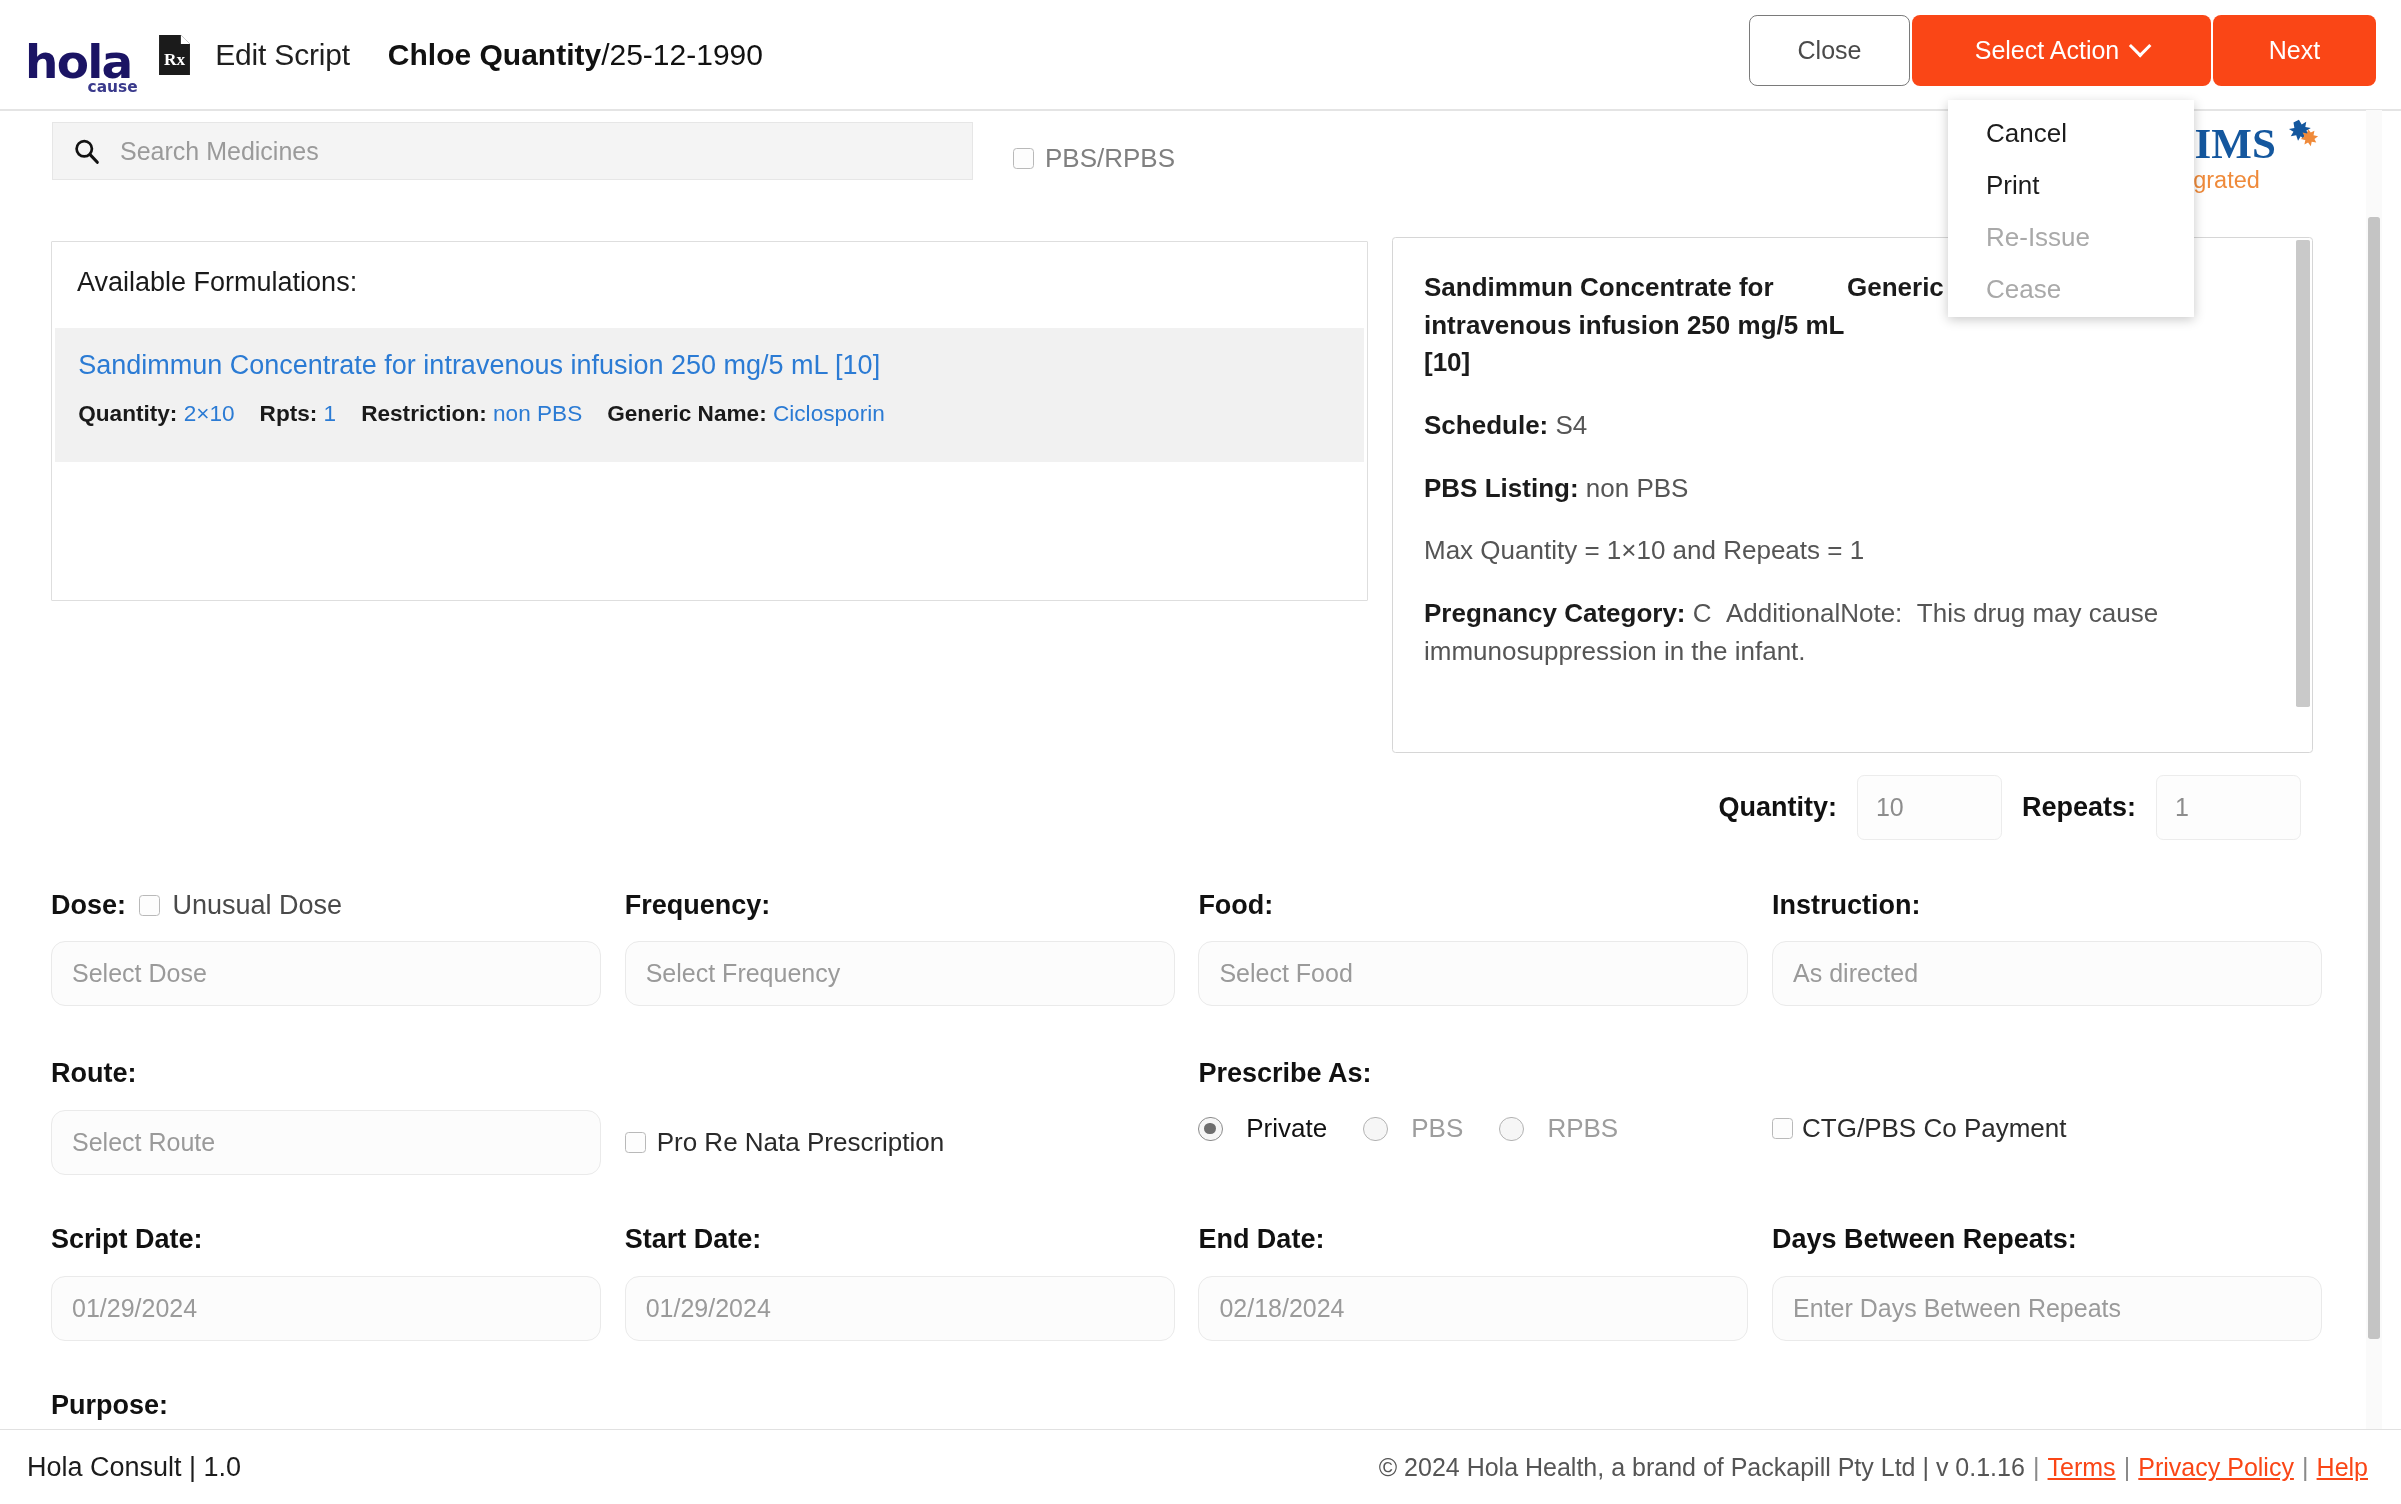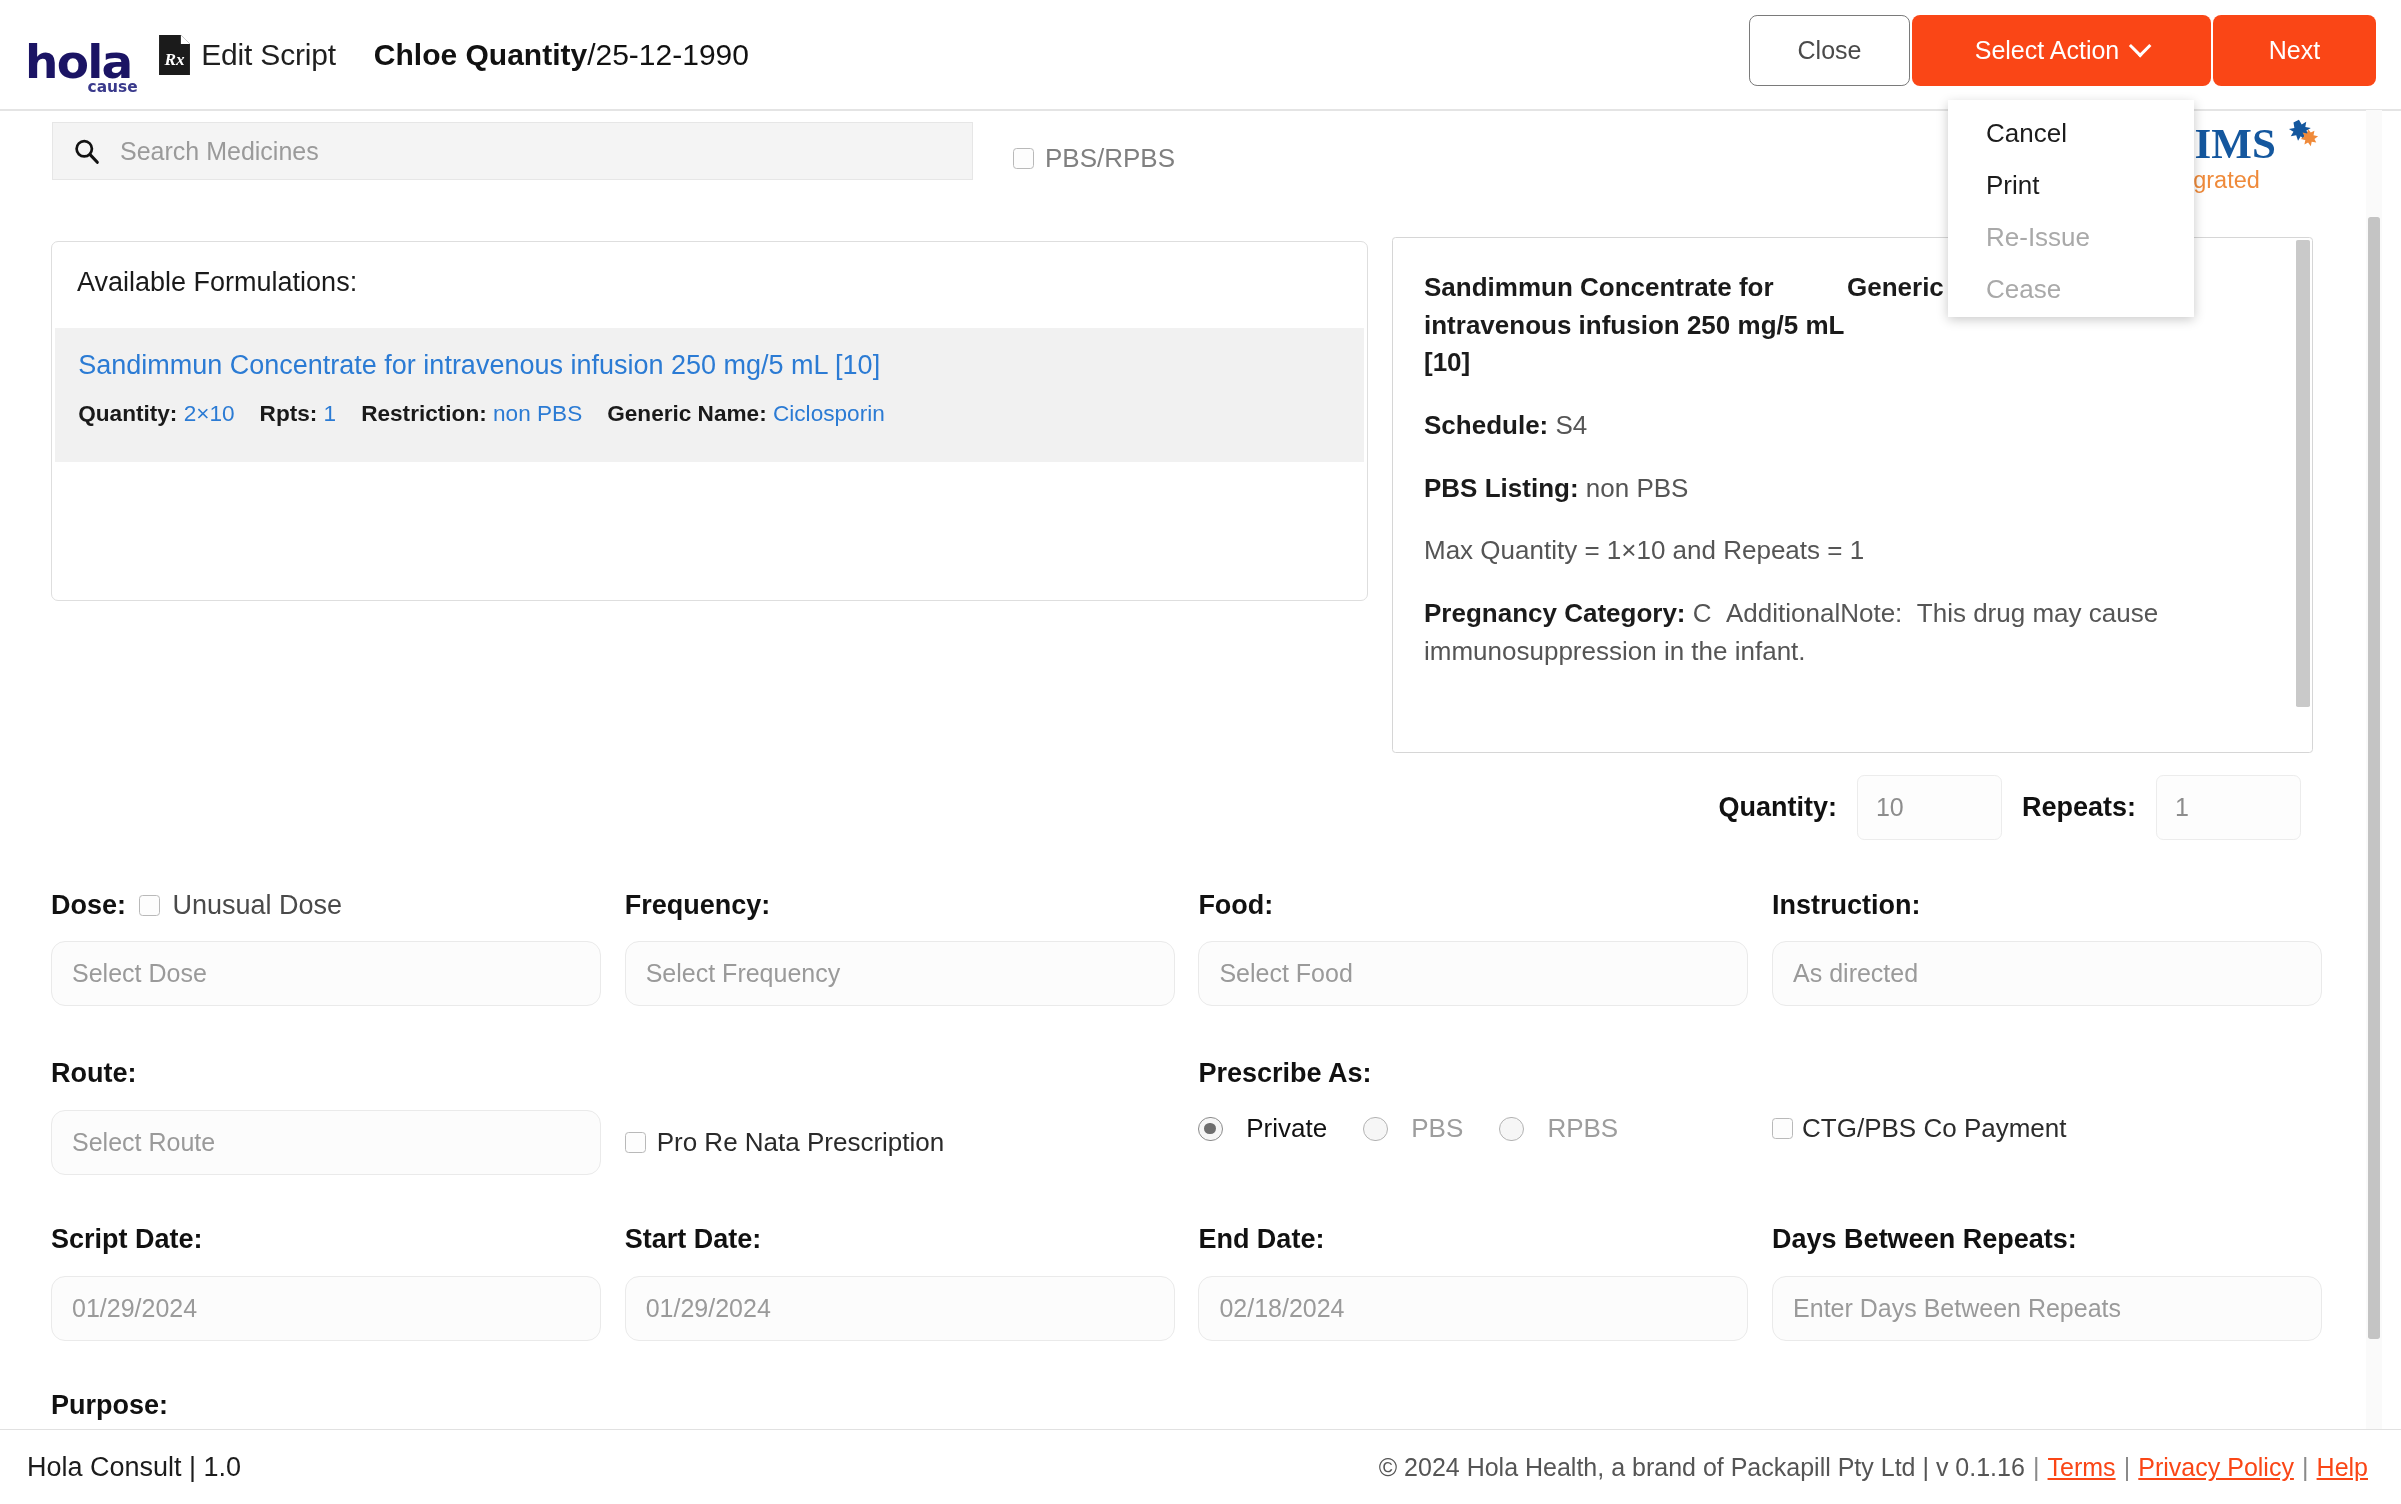--- a/index.html
+++ b/index.html
@@ -45,24 +45,23 @@
     right: 5.4px; bottom: -11px;
     font-family: "DejaVu Sans", sans-serif;
     font-size: 15.4px;
     font-weight: 600;
     color: #3a3a8c;
     letter-spacing: 0px;
   }
   .rx-icon {
     width: 31px; height: 40px;
     margin-left: 16.3px;
-    margin-right: 11px;
+    margin-right: 25px;
     position: relative;
     flex: none;
-    font-style: italic;
   }
   .title-edit {
     font-size: 30px;
     color: #1f1f1f;
     font-weight: 400;
     letter-spacing: -0.2px;
   }
   .patient {
     margin-left: 38px;
     font-size: 30px;
@@ -196,21 +195,21 @@
     width: 31px; height: 31px;
   }
 
   
   .formulations {
     position: absolute;
     left: 51px; top: 241px;
     width: 1317px; height: 360px;
     background: #ffffff;
     border: 0.9px solid #dedede;
-    border-radius: 7px;
+    border-radius: 1px;
   }
   .form-title {
     font-size: 27px; color: #1a1a1a;
     padding: 25px 0 0 25px;
     font-weight: 400;
   }
   .form-item {
     margin: 30px 2.7px 0 2.7px;
     background: #f1f1f1;
     padding: 22px 23.5px 23.5px 23.5px;

